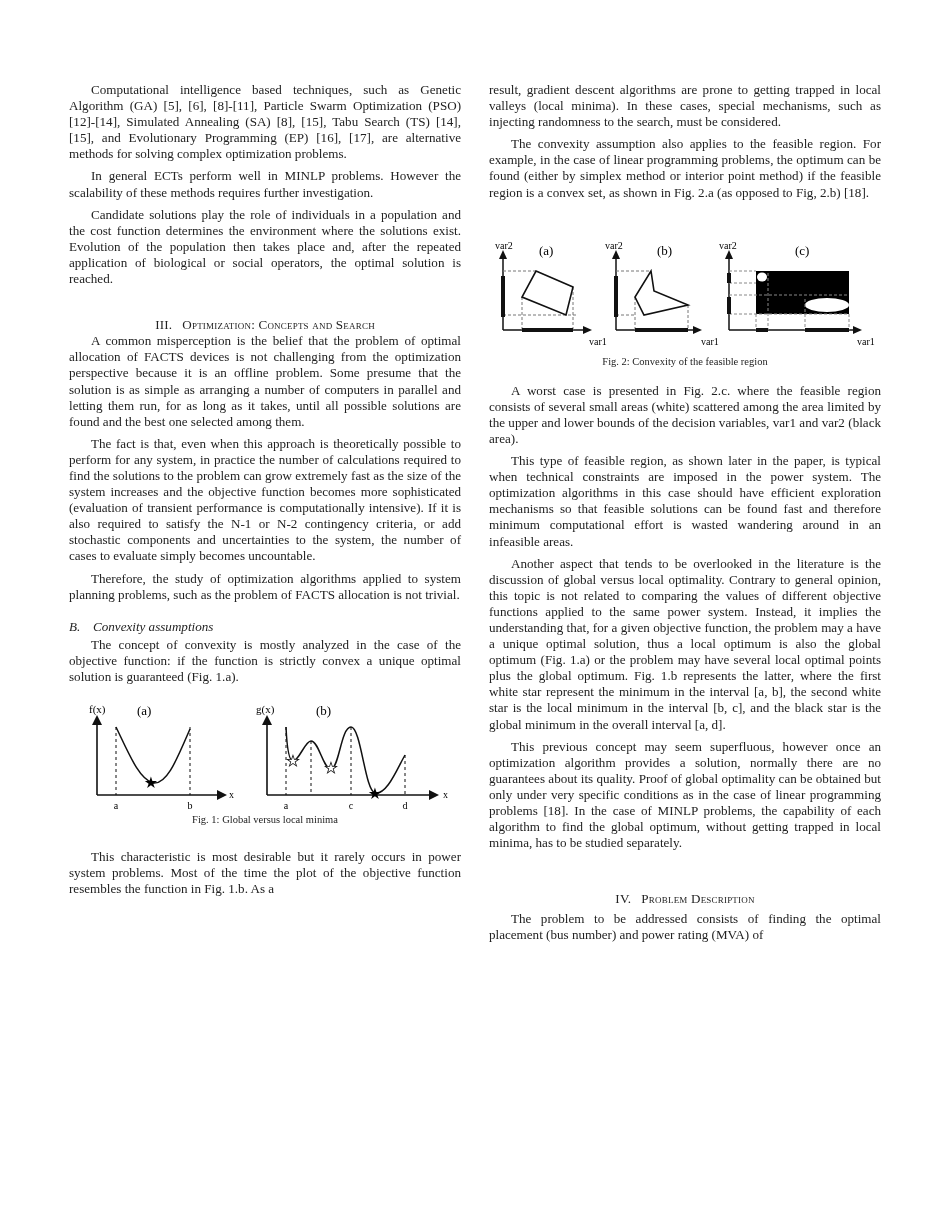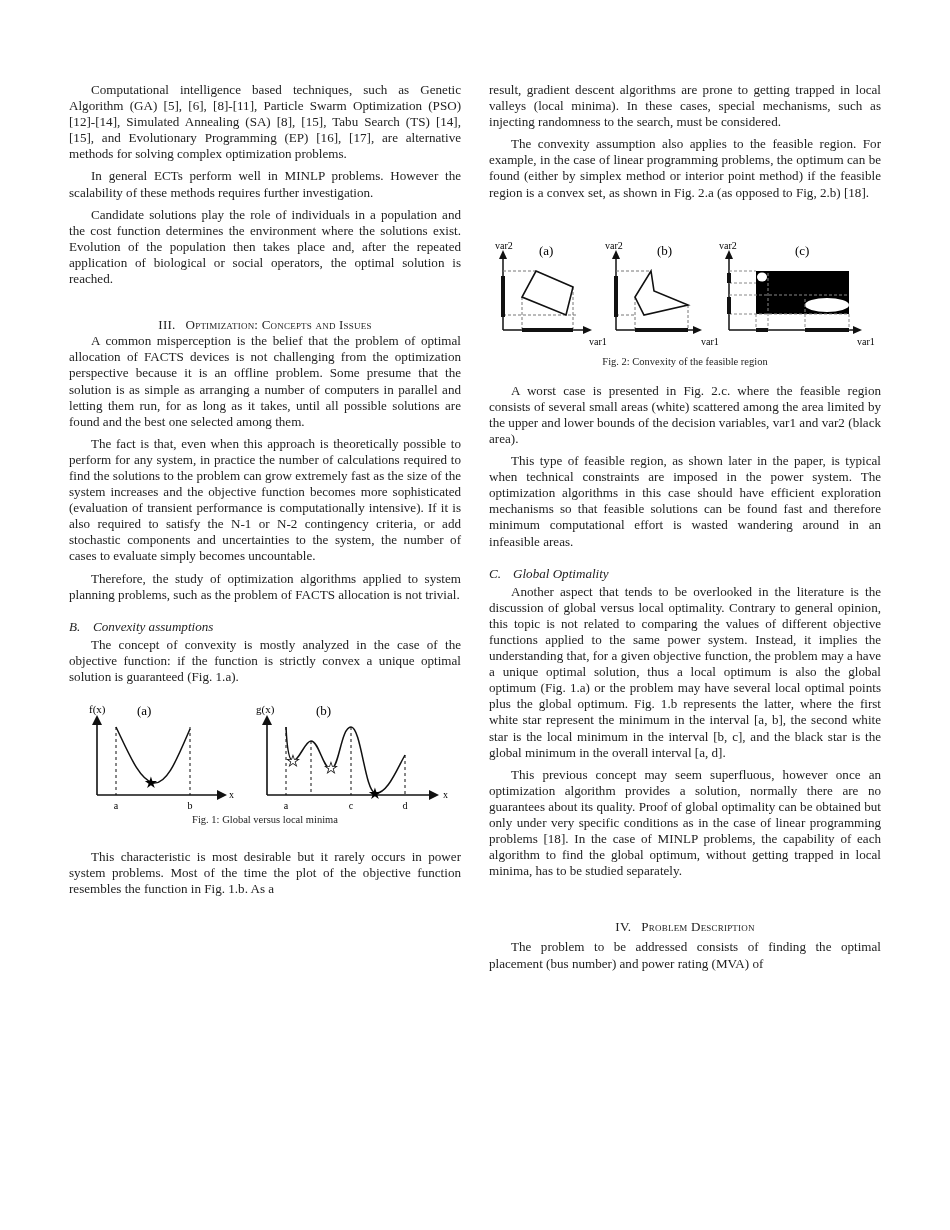--- a/index.html
+++ b/index.html
@@ -20,21 +20,21 @@
 </style>
 </head>
 <body>
 
 <div class="col left">
   <p>Computational intelligence based techniques, such as Genetic Algorithm (GA) [5], [6], [8]-[11], Particle Swarm Optimization (PSO) [12]-[14], Simulated Annealing (SA) [8], [15], Tabu Search (TS) [14], [15], and Evolutionary Programming (EP) [16], [17], are alternative methods for solving complex optimization problems.</p>
   <p>In general ECTs perform well in MINLP problems. However the scalability of these methods requires further investigation.</p>
   <p>Candidate solutions play the role of individuals in a population and the cost function determines the environment where the solutions exist. Evolution of the population then takes place and, after the repeated application of biological or social operators, the optimal solution is reached.</p>
 
   <div class="sechead" style="margin-top:30px;">
-    <span class="num">III.</span><span>Optimization: Concepts and Issues</span>
+    <span class="num">III.</span><span>Optimization: Concepts and Search</span>
   </div>
 
   <p>A common misperception is the belief that the problem of optimal allocation of FACTS devices is not challenging from the optimization perspective because it is an offline problem. Some presume that the solution is as simple as arranging a number of computers in parallel and letting them run, for as long as it takes, until all possible solutions are found and the best one selected among them.</p>
   <p>The fact is that, even when this approach is theoretically possible to perform for any system, in practice the number of calculations required to find the solutions to the problem can grow extremely fast as the size of the system increases and the objective function becomes more sophisticated (evaluation of transient performance is computationally intensive). If it is also required to satisfy the N-1 or N-2 contingency criteria, or add stochastic components and uncertainties to the system, the number of cases to evaluate simply becomes uncountable.</p>
   <p>Therefore, the study of optimization algorithms applied to system planning problems, such as the problem of FACTS allocation is not trivial.</p>
 
   <div class="subhead" style="margin-top:16px;">
     <span class="letter">B.</span><span>Convexity assumptions</span>
   </div>
   <p>The concept of convexity is mostly analyzed in the case of the objective function: if the function is strictly convex a unique optimal solution is guaranteed (Fig. 1.a).</p>
@@ -152,23 +152,20 @@
         <rect x="267" y="91" width="12" height="4" fill="#111"></rect>
         <rect x="316" y="91" width="44" height="4" fill="#111"></rect>
       </g>
     </svg>
     <div class="caption" style="margin-top:2px;">Fig. 2: Convexity of the feasible region</div>
   </figure>
 
   <p style="margin-top:16px;">A worst case is presented in Fig. 2.c. where the feasible region consists of several small areas (white) scattered among the area limited by the upper and lower bounds of the decision variables, var1 and var2 (black area).</p>
   <p>This type of feasible region, as shown later in the paper, is typical when technical constraints are imposed in the power system. The optimization algorithms in this case should have efficient exploration mechanisms so that feasible solutions can be found fast and therefore minimum computational effort is wasted wandering around in an infeasible areas.</p>
 
-  <div class="subhead" style="margin-top:16px;">
-    <span class="letter">C.</span><span>Global Optimality</span>
-  </div>
   <p>Another aspect that tends to be overlooked in the literature is the discussion of global versus local optimality. Contrary to general opinion, this topic is not related to comparing the values of different objective functions applied to the same power system. Instead, it implies the understanding that, for a given objective function, the problem may a have a unique optimal solution, thus a local optimum is also the global optimum (Fig. 1.a) or the problem may have several local optimal points plus the global optimum. Fig. 1.b represents the latter, where the first white star represent the minimum in the interval [a, b], the second white star is the local minimum in the interval [b, c], and the black star is the global minimum in the overall interval [a, d].</p>
   <p>This previous concept may seem superfluous, however once an optimization algorithm provides a solution, normally there are no guarantees about its quality. Proof of global optimality can be obtained but only under very specific conditions as in the case of linear programming problems [18]. In the case of MINLP problems, the capability of each algorithm to find the global optimum, without getting trapped in local minima, has to be studied separately.</p>
 
   <div class="sechead" style="margin-top:40px; margin-bottom:4px;">
     <span class="num">IV.</span><span>Problem Description</span>
   </div>
   <p>The problem to be addressed consists of finding the optimal placement (bus number) and power rating (MVA) of</p>
 </div>
 
 </body></html>

